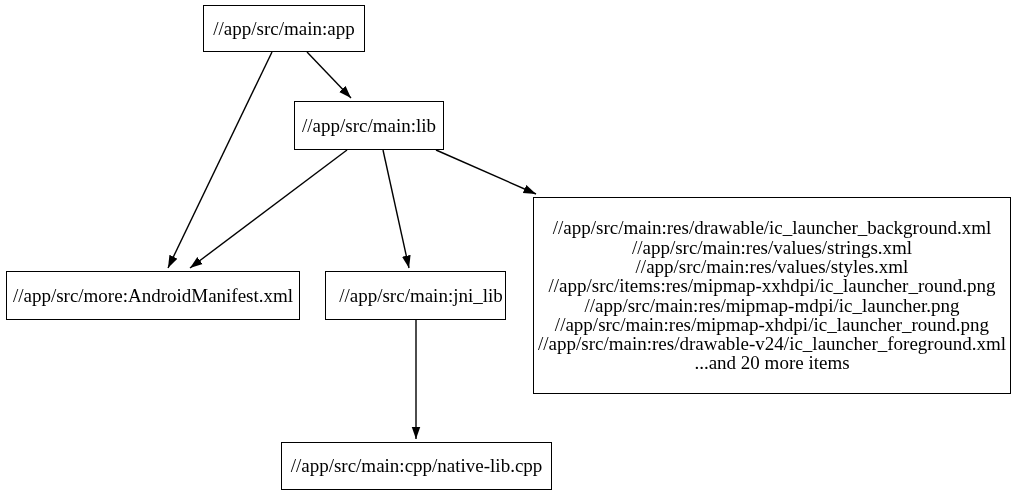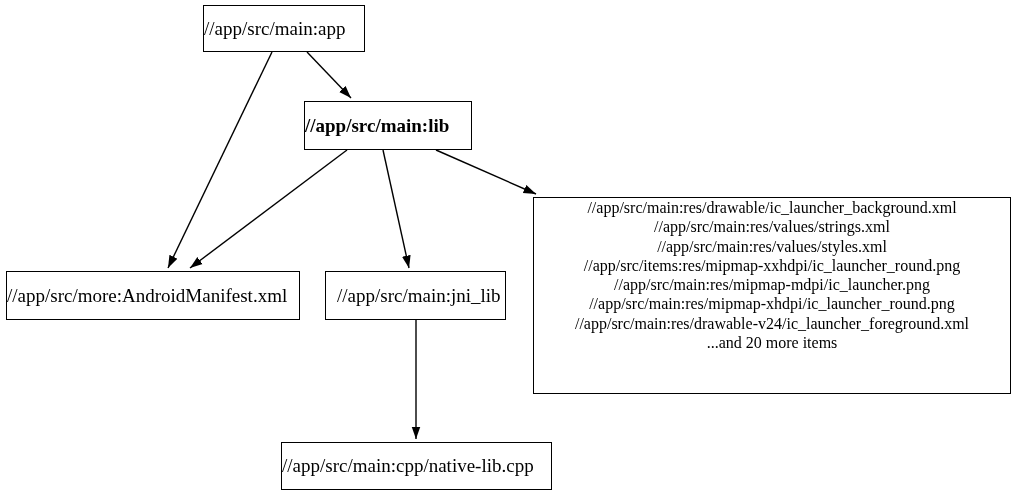--- a/index.html
+++ b/index.html
@@ -28,31 +28,32 @@
     stroke: #000000;
     stroke-width: 1.4;
   }
   .node {
     position: absolute;
     box-sizing: border-box;
     border: 1.5px solid #000000;
     background: #ffffff;
     display: flex;
     align-items: center;
+    justify-content: center;
     font-size: 19px;
     white-space: nowrap;
     text-align: center;
   }
   .node-res {
     flex-direction: column;
-    font-size: 16px;
+    font-size: 19px;
     line-height: 19.3px;
   }
   .node-app      { left: 203px; top: 5px;   width: 162px; height: 47px; }
-  .node-lib      { left: 304px; top: 101px; width: 168px; height: 49px; font-weight: bold; }
+  .node-lib      { left: 294px; top: 101px; width: 150px; height: 49px; }
   .node-manifest { left: 6px;   top: 271px; width: 294px; height: 49px; }
   .node-jni      { left: 325px; top: 271px; width: 181px; height: 49px; padding-left: 11px; }
   .node-res      { left: 533px; top: 197px; width: 478px; height: 197px; }
   .node-native   { left: 281px; top: 442px; width: 271px; height: 48px; }
 </style>
 </head>
 <body>
 
 <div class="canvas">
 

